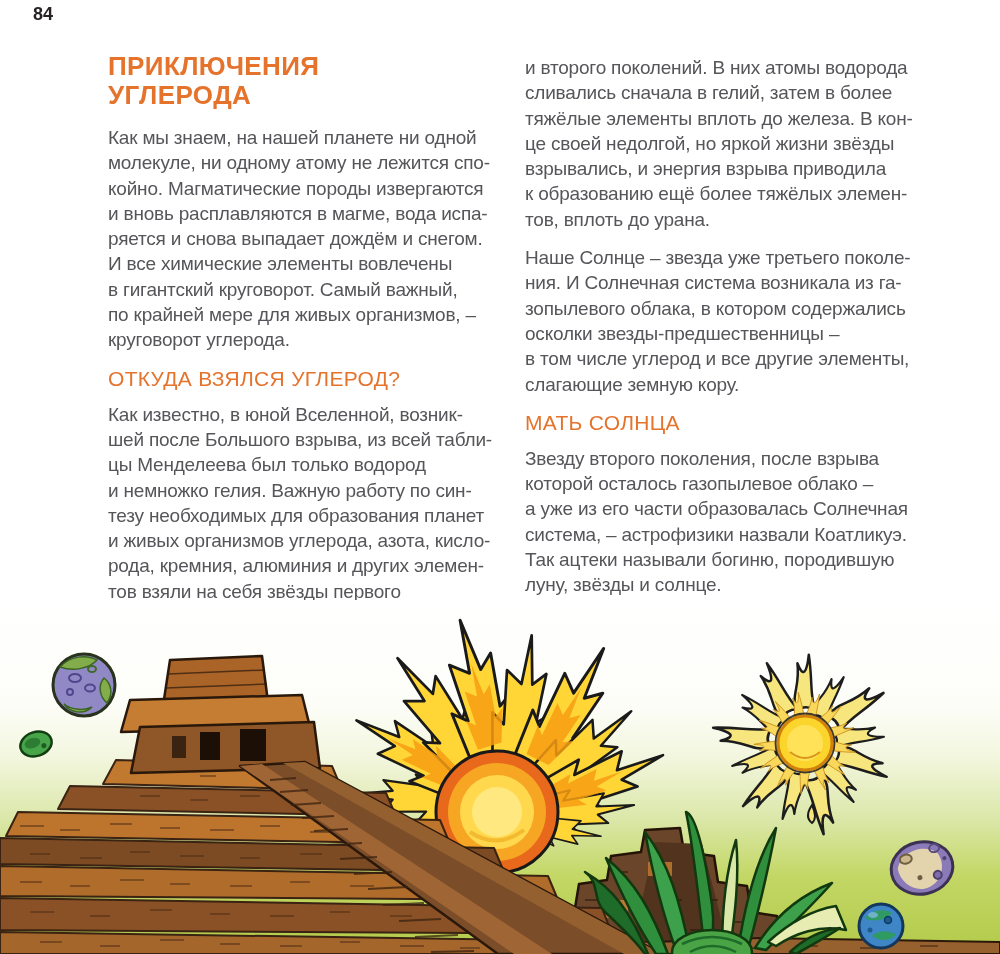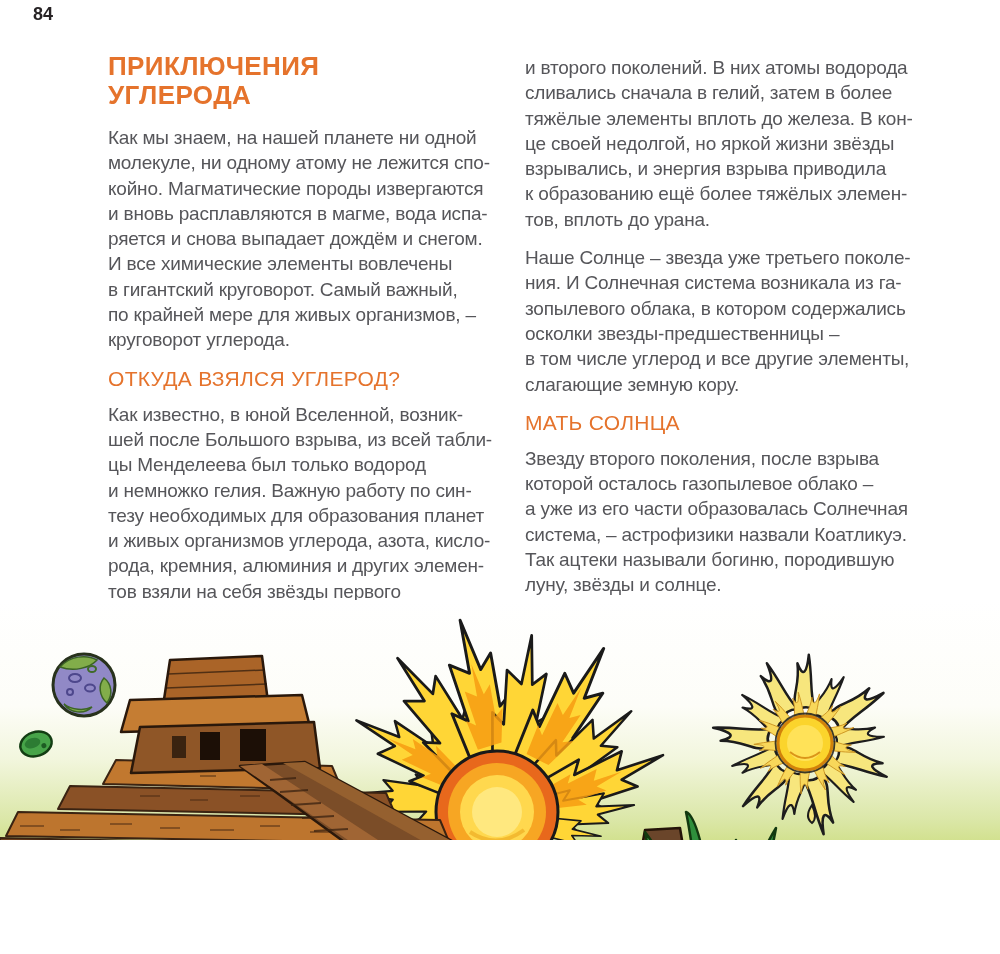--- a/index.html
+++ b/index.html
@@ -2,21 +2,21 @@
 <html style="--accent: #e5732c; --body-text: #56565a; --page-number: #262224;"><head>
 <meta charset="utf-8">
 <style>
   :root{
     --accent:#e5732c;
     --body-text:#56565a;
     --page-number:#262224;
   }
   html,body{margin:0;padding:0;background:#ffffff;}
   .page{
-    position:relative;width:1000px;height:840px;background:#ffffff;
+    position:relative;width:1000px;height:954px;background:#ffffff;
     font-family:"Liberation Sans",sans-serif;overflow:hidden;
   }
   .page-number{
     position:absolute;left:33px;top:4px;
     font-size:18px;font-weight:700;color:var(--page-number);
   }
   .col{position:absolute;top:52px;}
   .col-left{left:108px;width:405px;}
   .col-right{left:525px;width:430px;}
   h1.title{

